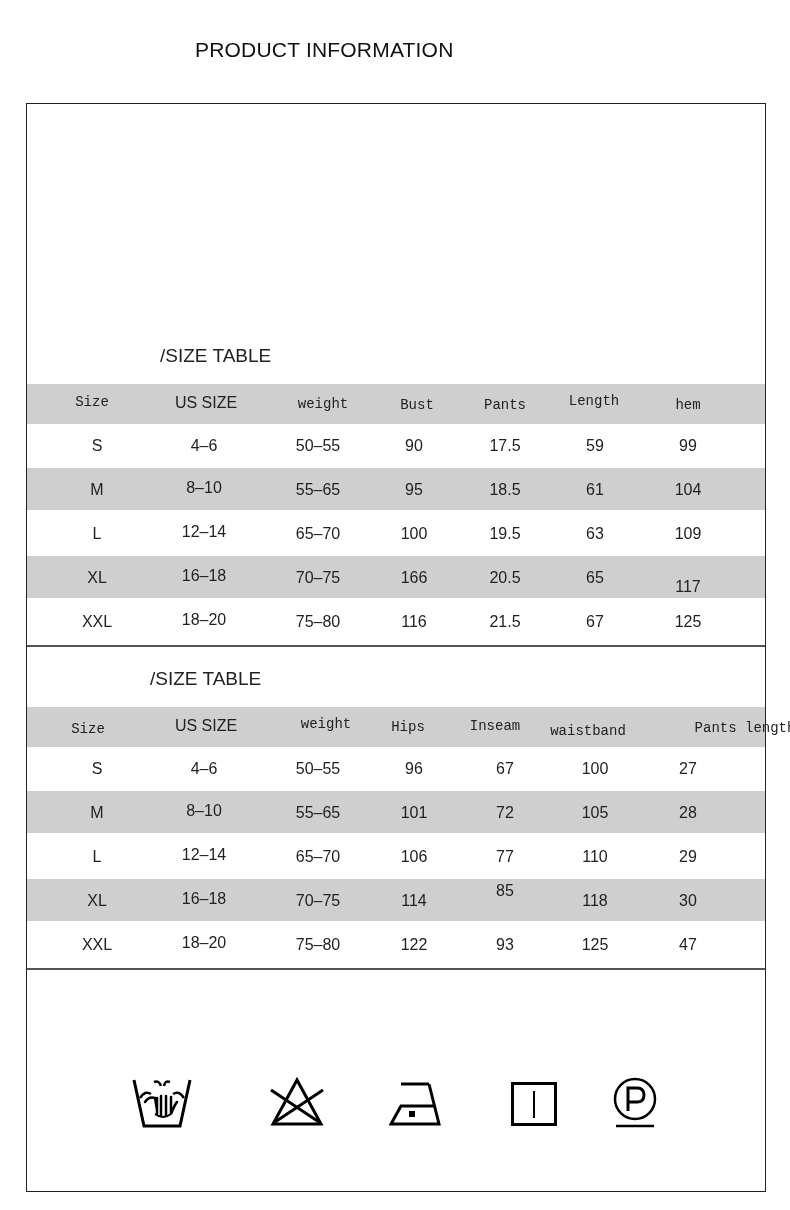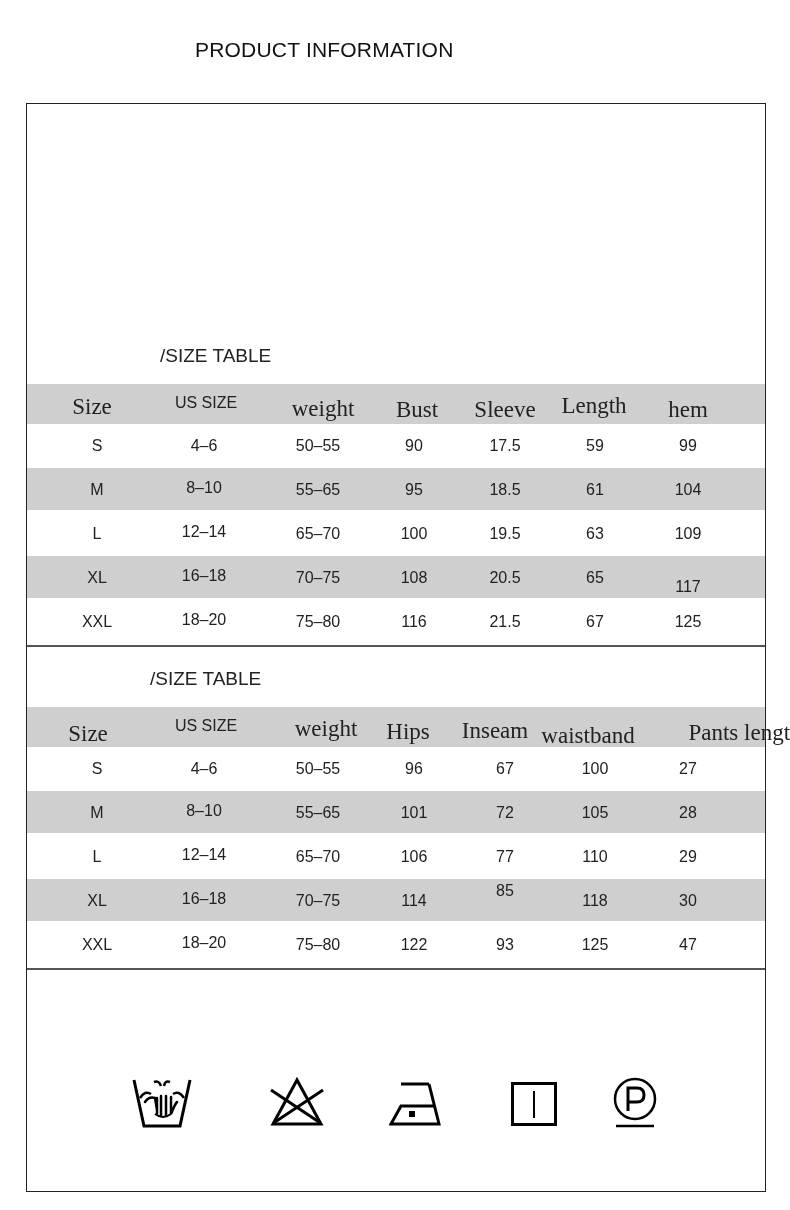--- a/index.html
+++ b/index.html
@@ -4,21 +4,21 @@
 <style>
   html, body { margin:0; padding:0; background:#ffffff; }
   body { width:790px; height:1210px; position:relative; overflow:hidden; font-family:"Liberation Sans", sans-serif; color:#111; }
   .page-title { position:absolute; left:195px; top:38px; font-size:21px; letter-spacing:0.2px; color:#111; }
   .frame { position:absolute; left:26px; top:103px; width:738px; height:1087px; border:1.5px solid #222; box-sizing:content-box; }
   .section-label { position:absolute; font-size:19px; color:#222; }
   .table { position:absolute; left:27px; width:738px; }
   .row { position:relative; width:738px; }
   .row.gray { background:#cfcfcf; }
   .cell { position:absolute; top:0; transform:translateX(-50%); white-space:nowrap; }
-  .hdr .cell { font-family:Liberation Serif, serif; font-size:23px; color:#222; }
+  .hdr .cell { font-family:Liberation Mono, monospace; font-size:14px; color:#222; }
   .hdr .cell.small { font-family:"Liberation Sans", sans-serif; font-size:16px; }
   .body .cell { font-family:"Liberation Sans", sans-serif; font-size:16px; color:#222; }
   .divider { position:absolute; left:27px; width:738px; height:1.5px; background:#555; }
   .icons { position:absolute; left:27px; top:1072px; width:738px; height:70px; }
   .icon { position:absolute; top:0; }
   .icon svg { display:block; }
 </style>
 </head>
 <body>
 
@@ -27,21 +27,21 @@
 <div class="frame"></div>
 
 <div class="section-label" style="left:160px; top:345px;">/SIZE TABLE</div>
 
 <div class="table" style="top:384px;">
   <div class="row gray hdr" style="height:40px;">
     <span class="cell" style="left:65px; top:10px;">Size</span>
     <span class="cell small" style="left:179px; top:10px;">US SIZE</span>
     <span class="cell" style="left:296px; top:12px;">weight</span>
     <span class="cell" style="left:390px; top:13px;">Bust</span>
-    <span class="cell" style="left:478px; top:13px;">Sleeve</span>
+    <span class="cell" style="left:478px; top:13px;">Pants</span>
     <span class="cell" style="left:567px; top:9px;">Length</span>
     <span class="cell" style="left:661px; top:13px;">hem</span>
   </div>
   <div class="row body" style="height:44px;">
     <span class="cell" style="left:70px; top:13px;">S</span>
     <span class="cell" style="left:177px; top:13px;">4–6</span>
     <span class="cell" style="left:291px; top:13px;">50–55</span>
     <span class="cell" style="left:387px; top:13px;">90</span>
     <span class="cell" style="left:478px; top:13px;">17.5</span>
     <span class="cell" style="left:568px; top:13px;">59</span>
@@ -62,21 +62,21 @@
     <span class="cell" style="left:291px; top:15px;">65–70</span>
     <span class="cell" style="left:387px; top:15px;">100</span>
     <span class="cell" style="left:478px; top:15px;">19.5</span>
     <span class="cell" style="left:568px; top:15px;">63</span>
     <span class="cell" style="left:661px; top:15px;">109</span>
   </div>
   <div class="row gray body" style="height:42px;">
     <span class="cell" style="left:70px; top:13px;">XL</span>
     <span class="cell" style="left:177px; top:11px;">16–18</span>
     <span class="cell" style="left:291px; top:13px;">70–75</span>
-    <span class="cell" style="left:387px; top:13px;">108</span>
+    <span class="cell" style="left:387px; top:13px;">166</span>
     <span class="cell" style="left:478px; top:13px;">20.5</span>
     <span class="cell" style="left:568px; top:13px;">65</span>
     <span class="cell" style="left:661px; top:22px;">117</span>
   </div>
   <div class="row body" style="height:47px;">
     <span class="cell" style="left:70px; top:15px;">XXL</span>
     <span class="cell" style="left:177px; top:13px;">18–20</span>
     <span class="cell" style="left:291px; top:15px;">75–80</span>
     <span class="cell" style="left:387px; top:15px;">116</span>
     <span class="cell" style="left:478px; top:15px;">21.5</span>

